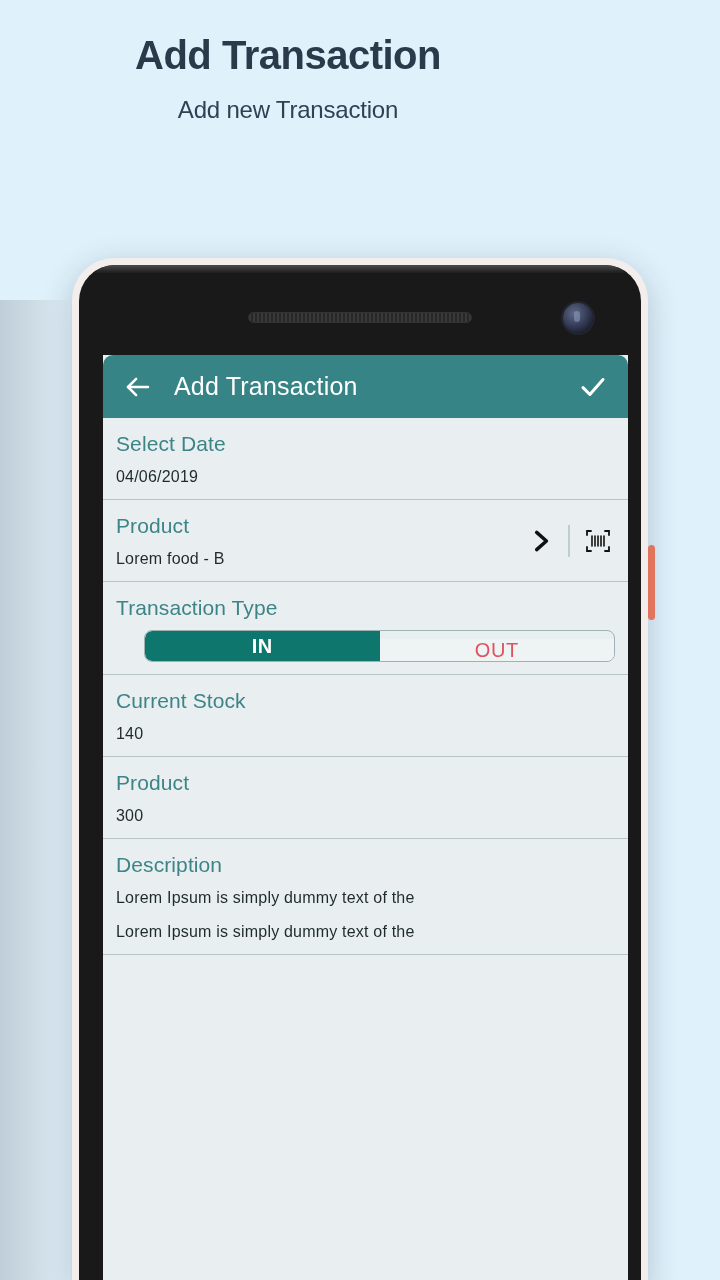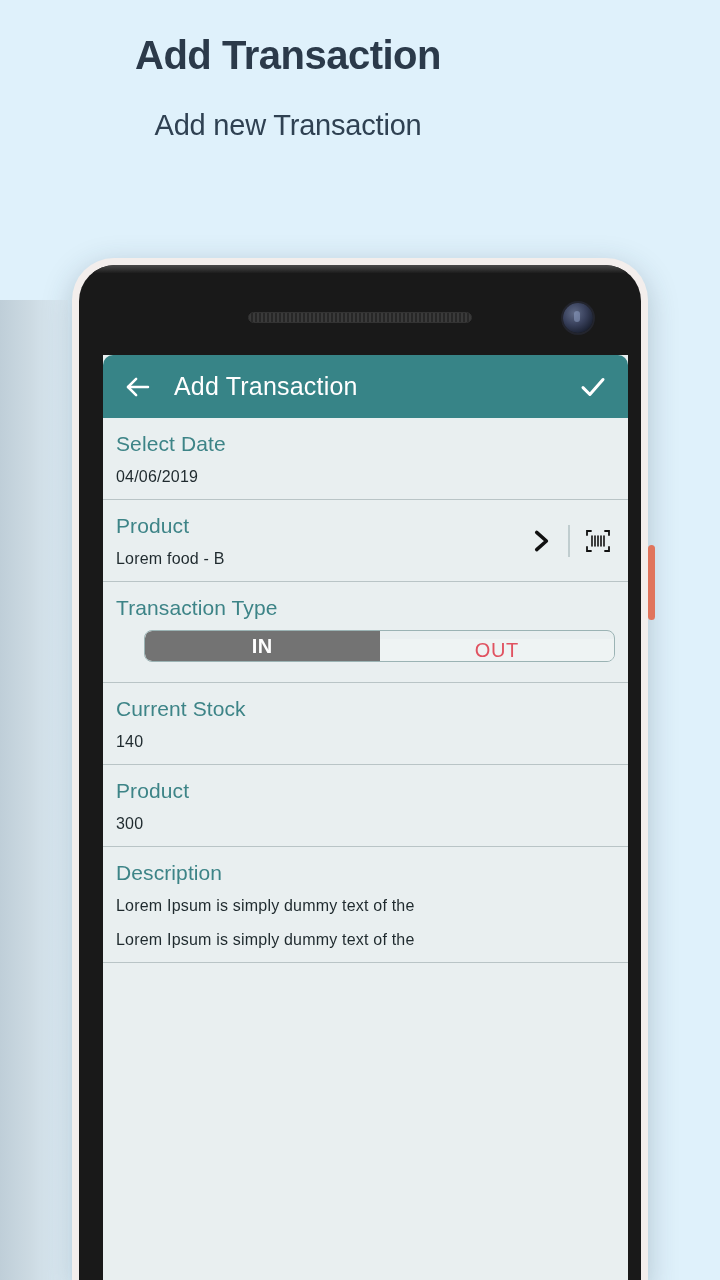--- a/index.html
+++ b/index.html
@@ -10,21 +10,21 @@
   }
   .page { position:relative; width:576px; height:1280px; background:#dff1fb; }
 
   
   .hero { padding-top:30px; text-align:center; }
   .hero-title {
     font-size:40px; font-weight:bold; color:#2b3a4a;
     letter-spacing:-0.5px; line-height:1.25;
   }
   .hero-sub {
-    margin-top:29px; font-size:29px; color:#2f4152;
+    margin-top:16px; font-size:24px; color:#2f4152;
     font-weight:400; letter-spacing:-0.2px;
   }
 
   
   .amb-shadow {
     position:absolute; left:0; top:300px; width:68px; height:980px;
     background:linear-gradient(to right,#b9c8d2 0%,#c9d6de 45%,#dfeef7 100%);
     opacity:.85;
   }
 
@@ -112,33 +112,33 @@
 
   .field-actions {
     position:absolute; right:16px; top:50%; transform:translateY(-50%);
     display:flex; align-items:center; gap:14px;
   }
   .chev { width:26px; height:26px; }
   .vdiv { width:2px; height:32px; background:#c0cdcf; }
   .barcode-ic { width:28px; height:28px; }
 
   
-  .toggle-row { padding:14px 13px 20px 13px; }
+  .toggle-row { padding:14px 13px 12px 13px; }
   .toggle {
     margin-top:10px; margin-left:28px;
     height:32px; display:flex;
     border:1px solid #9bb3b4; border-radius:8px;
     overflow:hidden; background:#e9eff0;
   }
   .seg {
     flex:1 1 50%; display:flex; align-items:center; justify-content:center;
     font-size:20px; letter-spacing:.6px;
   }
   .seg-in {
-    background:#737373; color:#ffffff; font-weight:bold;
+    background:#0f766e; color:#ffffff; font-weight:bold;
     border-radius:7px 0 0 7px;
   }
   .seg-out { color:#e05260; font-weight:400; background:#eef3f3;margin-top:8px; }
 
   .filler { background:#e9eff0; flex:1 1 auto; }
   .screen-flex { display:flex; flex-direction:column; height:100%; }
 </style>
 </head>
 <body>
 

